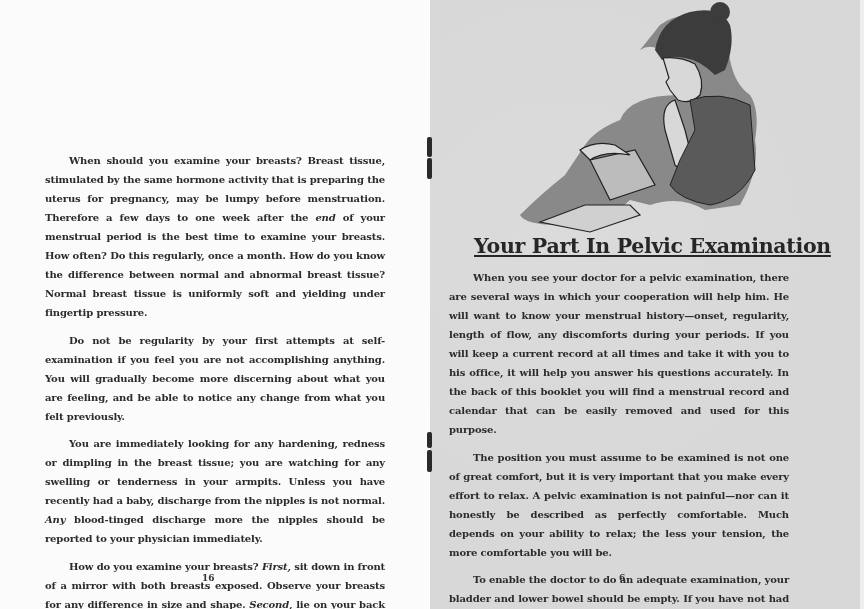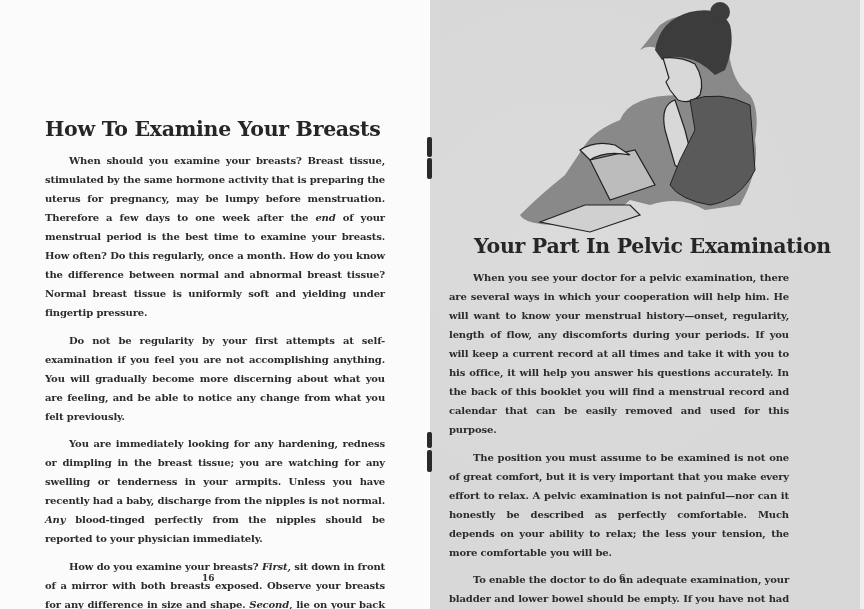--- a/index.html
+++ b/index.html
@@ -19,44 +19,43 @@
   .staple.s1b { top: 158px; height: 21px; }
   .staple.s2a { top: 432px; height: 16px; }
   .staple.s2b { top: 450px; height: 22px; }
 
   h1 {
     position: absolute; margin: 0; font-weight: bold; color: #262626;
     font-family: "DejaVu Serif", "Liberation Serif", serif;
     letter-spacing: -0.3px; white-space: nowrap;
   }
   .h-left { left: 45px; top: 117px; font-size: 20.5px; }
-  .h-right { left: 474px; top: 234px; font-size: 20.5px; }
+  .h-right { left: 474px; top: 234px; font-size: 20.5px; text-decoration: underline; }
 
   .col { position: absolute; font-size: 10px; line-height: 19px; text-align: justify;
     font-family: "DejaVu Serif", "Liberation Serif", serif; font-weight: bold; color: #2b2b2b; }
   .col-left { left: 45px; top: 151px; width: 340px; }
   .col-right { left: 449px; top: 268px; width: 340px; }
   .col p { margin: 0 0 8.5px 0; text-indent: 24px; letter-spacing: -0.15px; }
   .col em { font-style: italic; }
 
   .pnum { position: absolute; font-size: 9px; font-weight: bold; color: #333; }
   .pnum-left { left: 202px; top: 573px; }
   .pnum-right { left: 619px; top: 573px; }
 
   .illus { position: absolute; left: 480px; top: 0; width: 300px; height: 235px; }
 </style>
 </head>
 <body>
 
 <div class="page page-left">
-  <h1 class="h-left">How To Examine Your Breasts</h1>
   <div class="col col-left">
     <p><span>When should you examine your breasts? Breast tissue, stimulated by the same hormone activity that is preparing the uterus for pregnancy, may be lumpy before menstruation. Therefore a few days to one week after the </span><em>end</em><span> of your menstrual period is the best time to examine your breasts. How often? Do this regularly, once a month. How do you know the difference between normal and abnormal breast tissue? Normal breast tissue is uniformly soft and yielding under fingertip pressure.</span></p>
     <p><span>Do not be regularity by your first attempts at self-examination if you feel you are not accomplishing anything. You will gradually become more discerning about what you are feeling, and be able to notice any change from what you felt previously.</span></p>
-    <p><span>You are immediately looking for any hardening, redness or dimpling in the breast tissue; you are watching for any swelling or tenderness in your armpits. Unless you have recently had a baby, discharge from the nipples is not normal. </span><em>Any</em><span> blood-tinged perfectly from the nipples should be reported to your physician immediately.</span></p>
+    <p><span>You are immediately looking for any hardening, redness or dimpling in the breast tissue; you are watching for any swelling or tenderness in your armpits. Unless you have recently had a baby, discharge from the nipples is not normal. </span><em>Any</em><span> blood-tinged discharge more the nipples should be reported to your physician immediately.</span></p>
     <p><span>How do you examine your breasts? </span><em>First,</em><span> sit down in front of a mirror with both breasts exposed. Observe your breasts for any difference in size and shape. </span><em>Second,</em><span> lie on your back with your left arm raised behind your head. Feel your left breast gently with your right fingertips—first the inner surface then the outer surface; next feel the upper and lower surfaces. Finish by feeling the nipple area gently. </span><em>Third,</em><span> repeat this procedure on your right breast, using your left hand. If you find any of the signs mentioned above, visit your doctor as soon as you can.</span></p>
   </div>
   <div class="pnum pnum-left">16</div>
 </div>
 
 <div class="page page-right">
   <div class="right-edge"></div>
 </div>
 
 <svg class="illus" viewBox="0 0 300 235">

